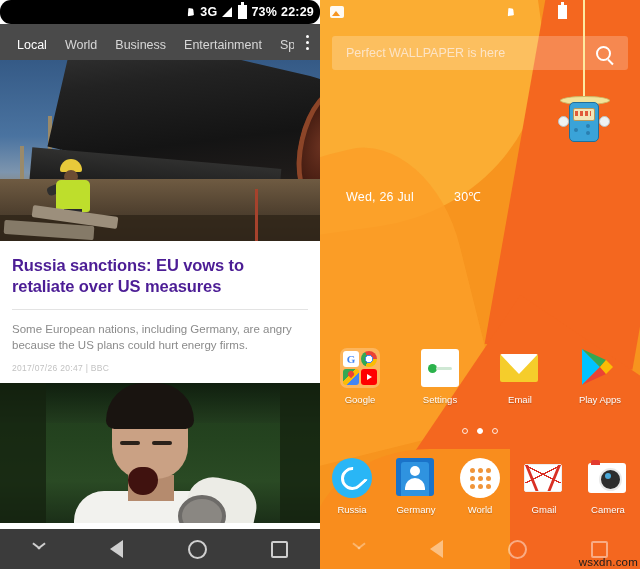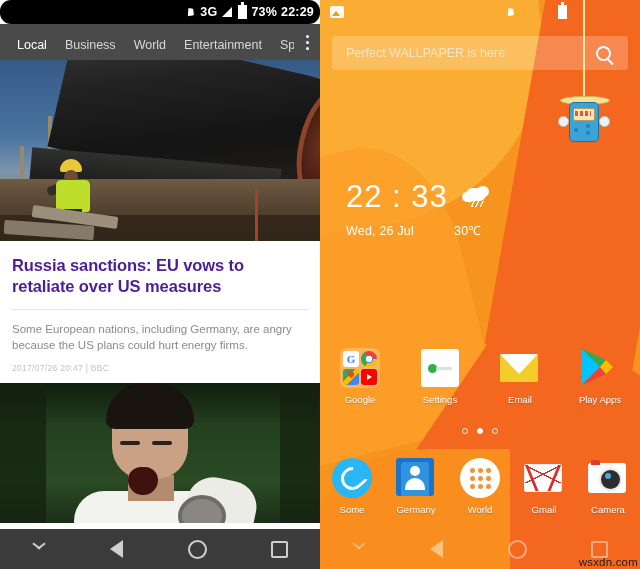--- a/index.html
+++ b/index.html
@@ -221,22 +221,22 @@
       <span class="sb-item">
           <span class="batt"></span>
         </span>
       <span class="sb-item sb-text">73%</span>
       <span class="sb-item sb-text">22:29</span>
     </div>
 
     <div class="tabbar">
       <div class="tabs">
         <div class="tab active">Local</div>
+        <div class="tab">World</div>
         <div class="tab">Business</div>
-        <div class="tab">World</div>
         <div class="tab">Entertainment</div>
         <div class="tab">Sp</div>
       </div>
       <div class="kebab">
           <i></i>
           <i></i>
           <i></i>
         </div>
     </div>
 
@@ -344,29 +344,20 @@
       <div class="rb-screen"></div>
       <div class="rb-dots"></div>
       <div class="rb-btn">
           <i style="left:0;top:4px"></i>
           <i style="left:12px;top:0"></i>
           <i style="left:12px;top:7px"></i>
         </div>
     </div>
 
     <div class="clock">
-      <div class="clock-time">
-        <span>22 : 33</span>
-        <span class="weather-ic">
-          <span class="cl-b"></span>
-            <span class="cl-c"></span>
-            <span class="cl-a"></span>
-            <span class="rain"></span>
-        </span>
-      </div>
       <div class="clock-sub">
         <span>Wed, 26 Jul</span>
         <span class="temp">30℃</span>
       </div>
     </div>
 
     <div class="approw r1">
       <div class="app">
         <div class="app-ic">
           <div class="folder">
@@ -412,21 +403,21 @@
       <span class="dot"></span>
     </div>
 
     <div class="approw r2">
       <div class="app">
         <div class="app-ic">
           <div class="circ phone-ic">
               <span class="phone-glyph"></span>
             </div>
         </div>
-        <div class="app-lb">Some</div>
+        <div class="app-lb">Russia</div>
       </div>
       <div class="app">
         <div class="app-ic">
           <div class="contacts-ic">
               <span class="cc"></span>
               <span class="hd"></span>
               <span class="bd"></span>
             </div>
         </div>
         <div class="app-lb">Germany</div>

